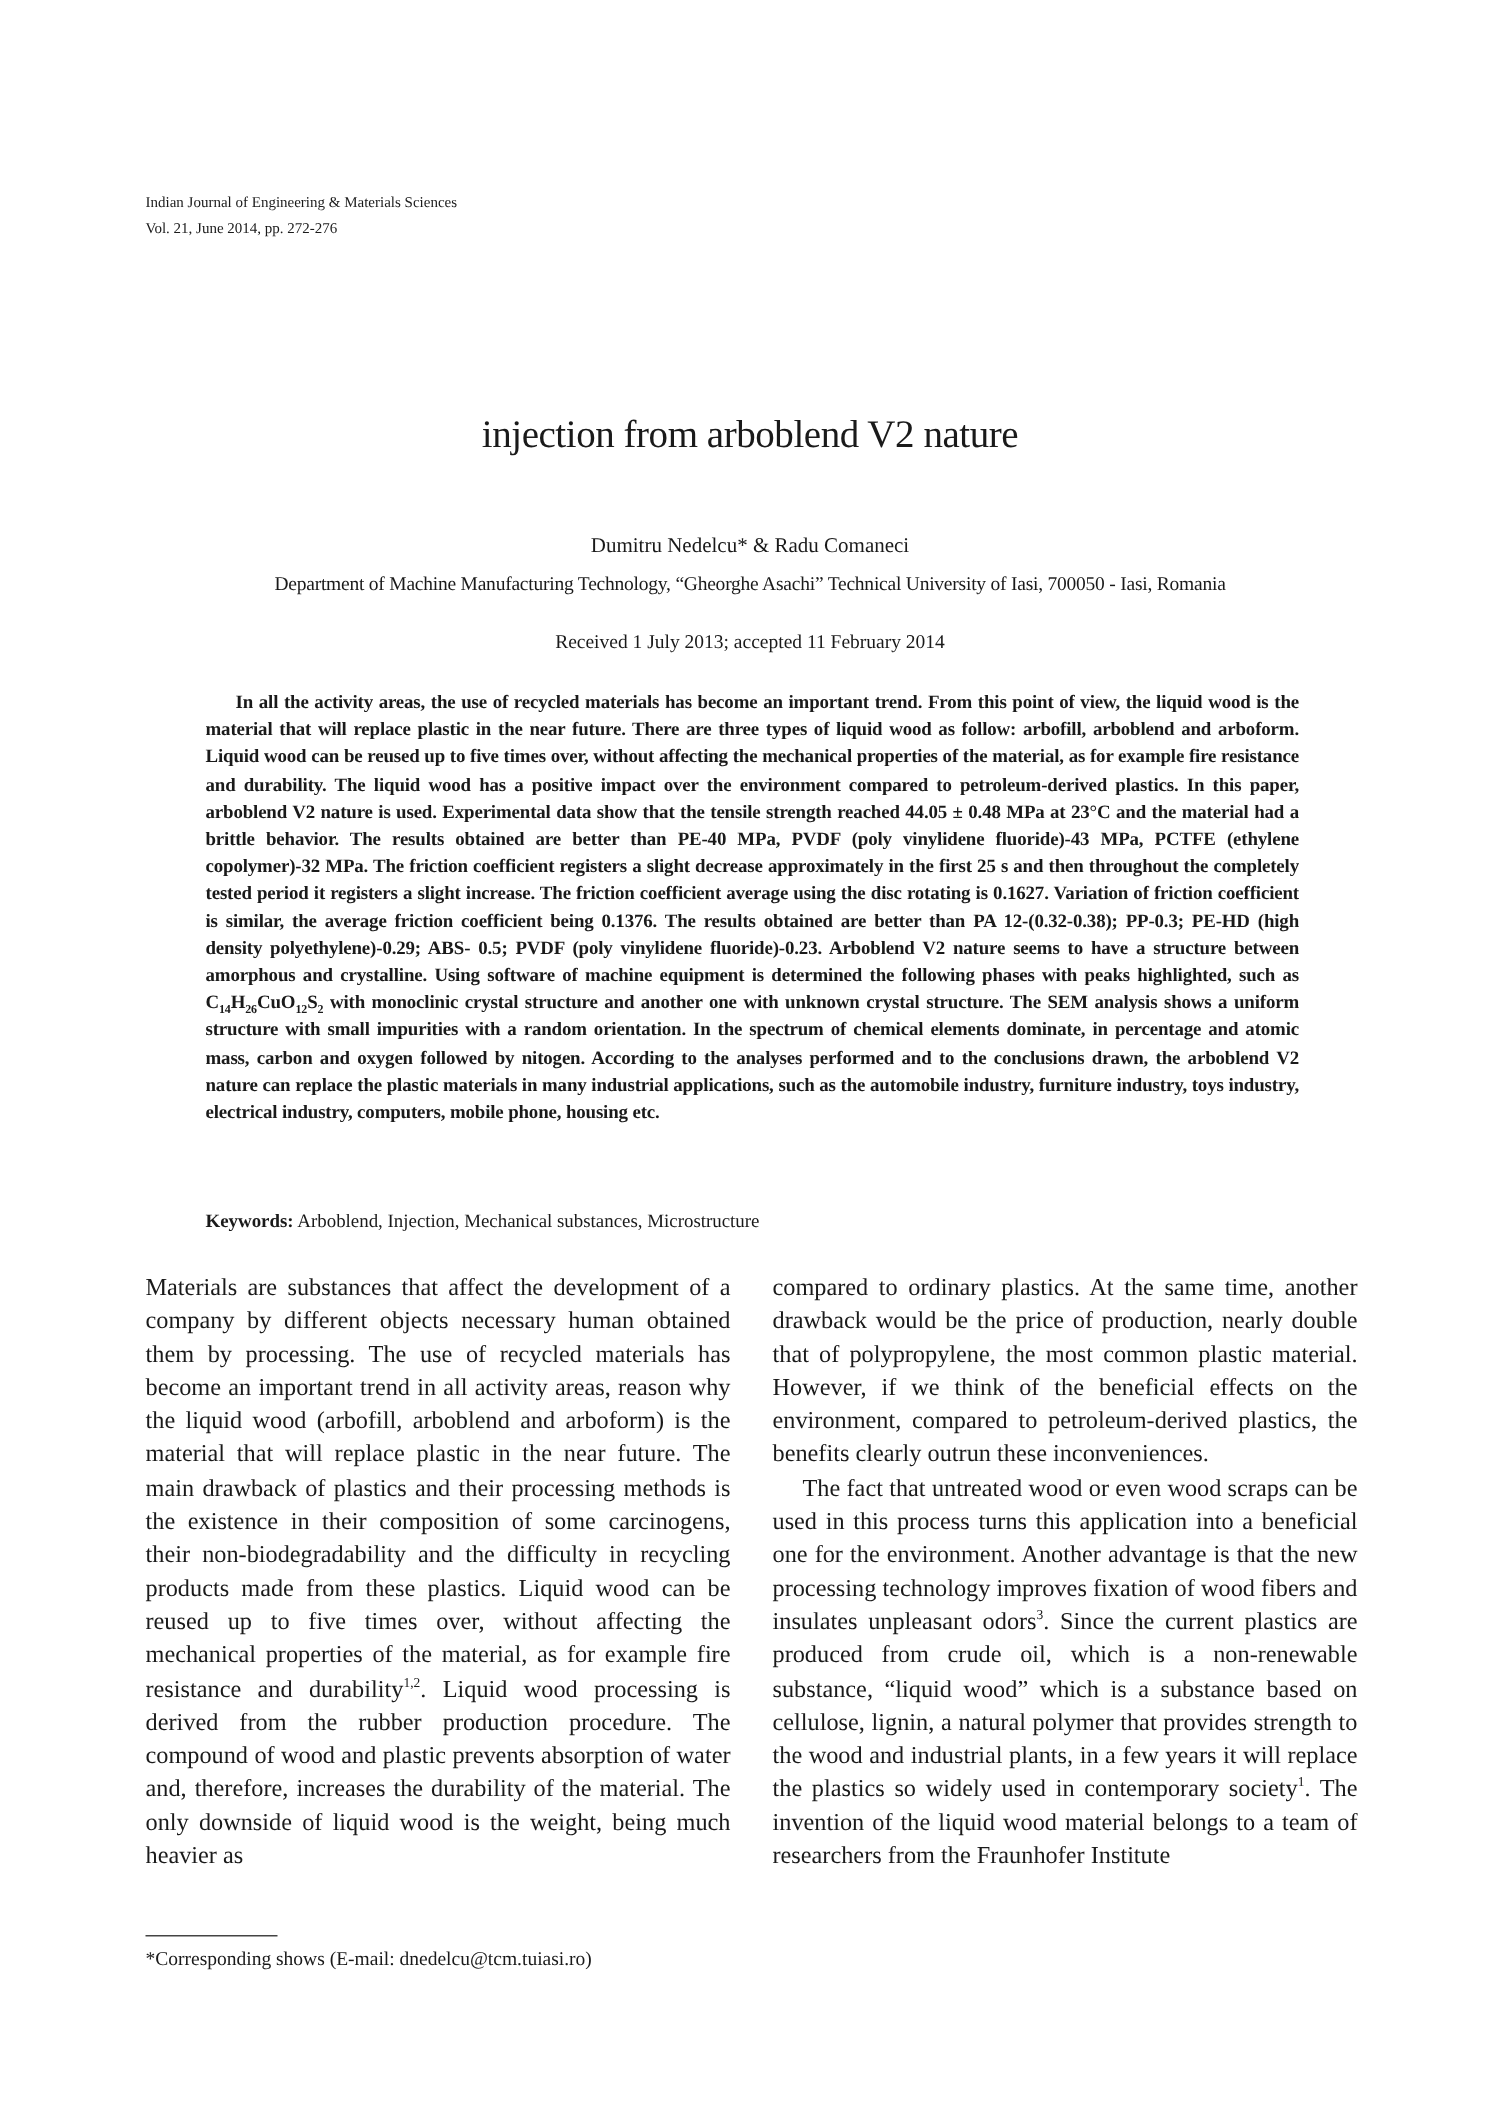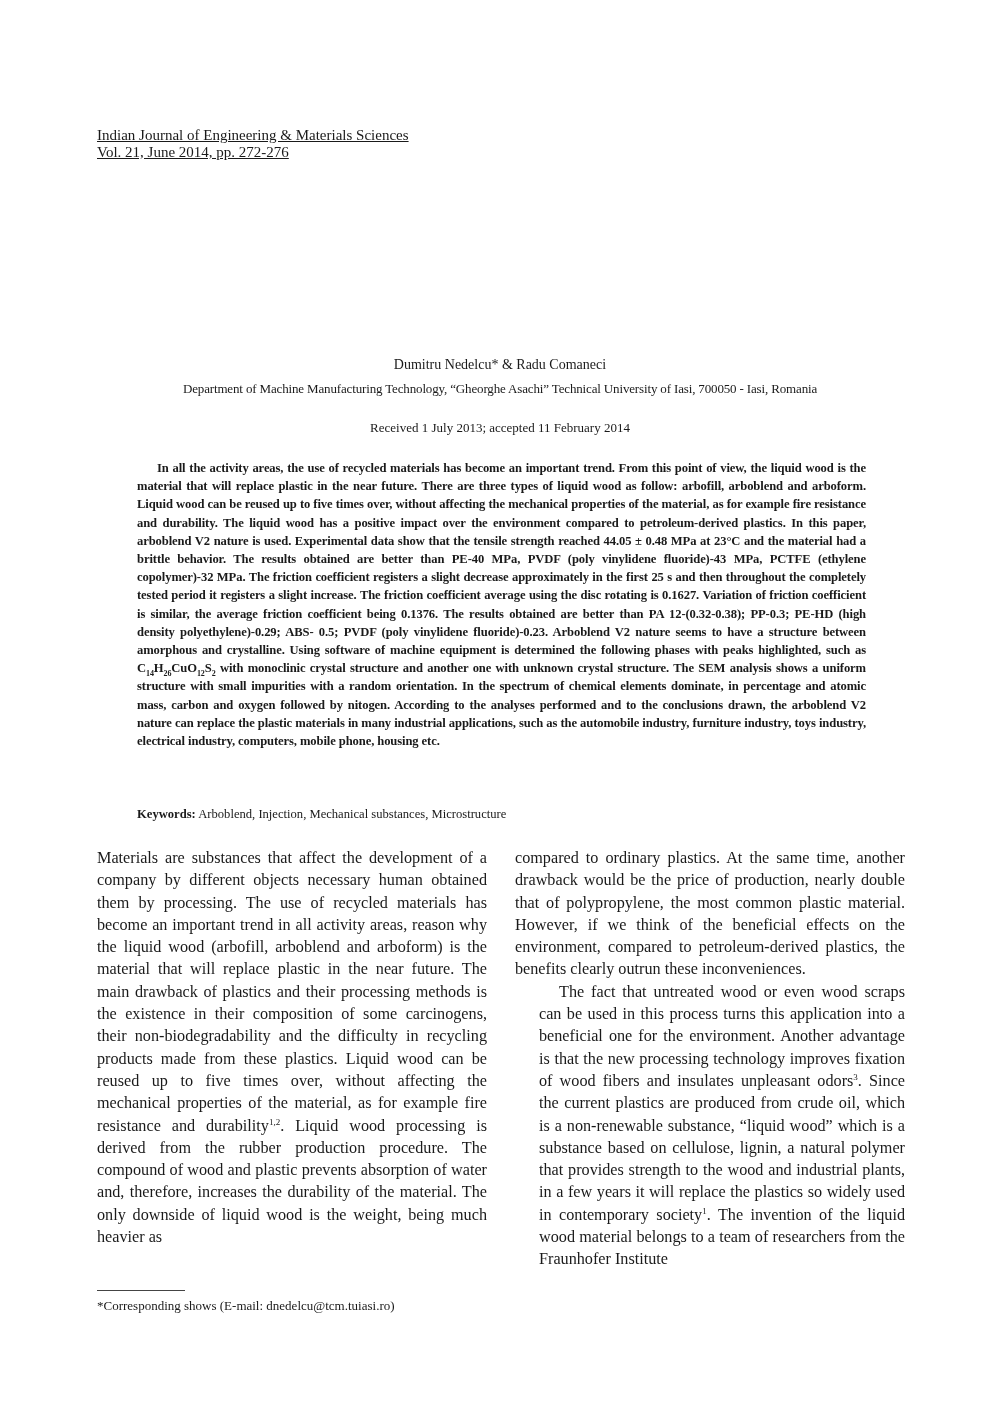--- a/index.html
+++ b/index.html
@@ -2,21 +2,21 @@
 <html><head>
 <meta charset="utf-8">
 <style>
   html, body { margin: 0; padding: 0; background: #ffffff; }
   body {
     width: 992px; height: 1403px; position: relative; overflow: hidden;
     font-family: "Liberation Serif", serif; color: #1a1a1a;
   }
   .journal {
     position: absolute; left: 97px; top: 127px;
-    font-size: 15px; line-height: 17px; text-decoration: underline;
+    font-size: 10px; line-height: 17px;
   }
   .title {
     position: absolute; left: 100px; width: 800px; top: 274px;
     text-align: center; font-size: 26px; line-height: 31px;
     letter-spacing: -0.3px;
   }
   .authors {
     position: absolute; left: 100px; width: 800px; top: 357px;
     text-align: center; font-size: 14px;
   }
@@ -38,39 +38,40 @@
     position: absolute; left: 137px; top: 807px; font-size: 12.6px;
   }
   .keywords b { font-weight: bold; }
   .col {
     position: absolute; top: 847px; width: 390px;
     font-size: 16.2px; line-height: 22.3px; text-align: justify;
   }
   .col.left { left: 97px; }
   .col.right { left: 515px; }
   .col p { margin: 0; }
-  .col p.indent { text-indent: 20px; margin-left: 24px; }
+  .col p.indent { text-indent: 20px; }
   .col sup { font-size: 9px; line-height: 0; }
   .fn-rule {
     position: absolute; left: 97px; top: 1290px; width: 88px;
     border-top: 1px solid #444;
   }
   .footnote {
     position: absolute; left: 97px; top: 1298px; font-size: 13px;
   }
 </style>
 </head>
 <body>
 
 <div class="journal">
   <div>Indian Journal of Engineering &amp; Materials Sciences</div>
   <div>Vol. 21, June 2014, pp. 272-276</div>
 </div>
 
 <div class="title">
+  <div>injection from arboblend V2 nature</div>
 </div>
 
 <div class="authors">Dumitru Nedelcu* &amp; Radu Comaneci</div>
 <div class="affil">Department of Machine Manufacturing Technology, “Gheorghe Asachi” Technical University of Iasi, 700050 - Iasi, Romania</div>
 <div class="received">Received 1 July 2013; accepted 11 February 2014</div>
 
 <div class="abstract"><span>In all the activity areas, the use of recycled materials has become an important trend. From this point of view, the liquid wood is the material that will replace plastic in the near future. There are three types of liquid wood as follow: arbofill, arboblend and arboform. Liquid wood can be reused up to five times over, without affecting the mechanical properties of the material, as for example fire resistance and durability. The liquid wood has a positive impact over the environment compared to petroleum-derived plastics.  In this paper, arboblend V2 nature is used. Experimental data show that the tensile strength reached 44.05 ± 0.48 MPa at 23°C and the material had a brittle behavior. The results obtained are better than PE-40 MPa, PVDF (poly vinylidene fluoride)-43 MPa, PCTFE (ethylene copolymer)-32 MPa. The friction coefficient registers a slight decrease approximately in the first 25 s and then throughout the completely tested period it registers a slight increase. The friction coefficient average using the disc rotating is 0.1627. Variation of friction coefficient is similar, the average friction coefficient being 0.1376. The results obtained are better than PA 12-(0.32-0.38); PP-0.3; PE-HD (high density polyethylene)-0.29; ABS- 0.5; PVDF (poly vinylidene fluoride)-0.23. Arboblend V2 nature seems to have a structure between amorphous and crystalline. Using software of machine equipment is determined the following phases with peaks highlighted, such as </span><span><span>C</span><sub>14</sub><span>H</span><sub>26</sub><span>CuO</span><sub>12</sub><span>S</span><sub>2</sub></span><span> with monoclinic crystal structure and another one with unknown crystal structure. The SEM analysis shows a uniform structure with small impurities with a random orientation. In the spectrum of chemical elements dominate, in percentage and atomic mass, carbon and oxygen followed by nitogen. According to the analyses performed and to the conclusions drawn, the arboblend V2 nature can replace the plastic materials in many industrial applications, such as the automobile industry, furniture industry, toys industry, electrical industry, computers, mobile phone, housing etc.</span></div>
 
 <div class="keywords"><b>Keywords:</b><span> Arboblend, Injection, Mechanical substances, Microstructure</span></div>
 

